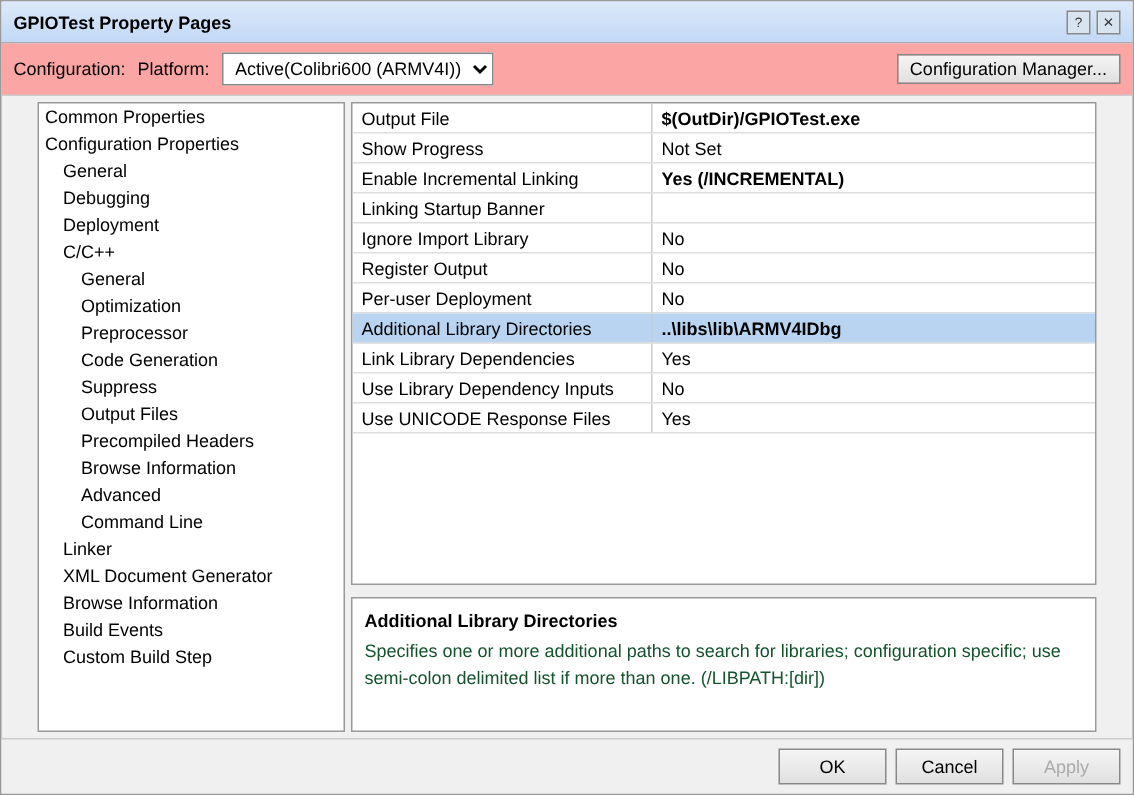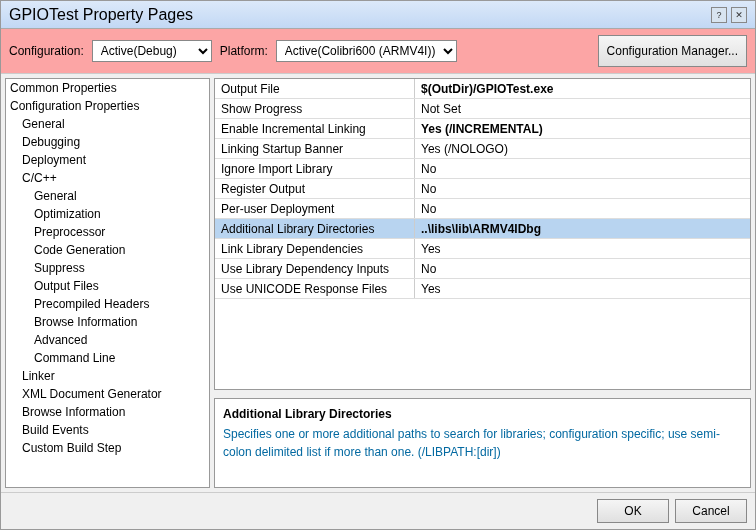--- a/index.html
+++ b/index.html
@@ -22,22 +22,22 @@
     .title-bar {
       background: linear-gradient(to bottom, #dce9f9, #c2d8f5);
       padding: 5px 8px;
       display: flex;
       align-items: center;
       justify-content: space-between;
       border-bottom: 1px solid #aaa;
       height: 28px;
     }
     .title-bar-title {
-      font-size: 16px;
-      font-weight: normal;
+      font-size: 12px;
+      font-weight: bold;
       color: #000;
     }
     .title-bar-buttons {
       display: flex;
       gap: 4px;
     }
     .title-btn {
       width: 16px;
       height: 16px;
       background: #d8e4f0;
@@ -63,33 +63,33 @@
     }
     .config-select {
       height: 22px;
       border: 1px solid #888;
       background: white;
       padding: 0 4px;
       font-size: 12px;
       min-width: 120px;
     }
     .config-btn {
-      height: 32px;
+      height: 20px;
       padding: 0 8px;
       border: 1px solid #888;
       background: linear-gradient(to bottom, #f5f5f5, #e0e0e0);
       font-size: 12px;
       cursor: pointer;
       margin-left: auto;
     }
     .main-content {
       display: flex;
       flex: 1;
       overflow: hidden;
-      padding: 4px 4px;
+      padding: 4px 24px;
       gap: 4px;
     }
     .left-panel {
       width: 205px;
       background: white;
       border: 1px solid #999;
       overflow-y: auto;
       overflow-x: hidden;
       flex-shrink: 0;
       position: relative;
@@ -148,21 +148,21 @@
       padding: 8px;
       min-height: 90px;
     }
     .info-title {
       font-weight: bold;
       font-size: 12px;
       margin-bottom: 4px;
     }
     .info-text {
       font-size: 12px;
-      color: #0369a1;
+      color: #14532d;
       line-height: 1.5;
     }
     .bottom-bar {
       display: flex;
       align-items: center;
       justify-content: flex-end;
       padding: 6px 8px;
       gap: 6px;
       background: #f0f0f0;
       border-top: 1px solid #ccc;
@@ -188,23 +188,20 @@
   <div class="title-bar">
     <span class="title-bar-title">GPIOTest Property Pages</span>
     <div class="title-bar-buttons">
       <div class="title-btn">?</div>
       <div class="title-btn">✕</div>
     </div>
   </div>
 
   <div class="config-bar">
     <label class="config-label">Configuration:</label>
-    <select class="config-select">
-      <option>Active(Debug)</option>
-    </select>
     <label class="config-label">Platform:</label>
     <select class="config-select" style="min-width:180px;">
       <option>Active(Colibri600 (ARMV4I))</option>
     </select>
     <button class="config-btn">Configuration Manager...</button>
   </div>
 
   <div class="main-content">
 
     <div class="left-panel">
@@ -241,21 +238,20 @@
         <div class="props-row">
           <div class="props-cell key">Show Progress</div>
           <div class="props-cell value">Not Set</div>
         </div>
         <div class="props-row">
           <div class="props-cell key">Enable Incremental Linking</div>
           <div class="props-cell value bold">Yes (/INCREMENTAL)</div>
         </div>
         <div class="props-row">
           <div class="props-cell key">Linking Startup Banner</div>
-          <div class="props-cell value">Yes (/NOLOGO)</div>
         </div>
         <div class="props-row">
           <div class="props-cell key">Ignore Import Library</div>
           <div class="props-cell value">No</div>
         </div>
         <div class="props-row">
           <div class="props-cell key">Register Output</div>
           <div class="props-cell value">No</div>
         </div>
         <div class="props-row">
@@ -283,14 +279,15 @@
       <div class="info-box">
         <div class="info-title">Additional Library Directories</div>
         <div class="info-text">Specifies one or more additional paths to search for libraries; configuration specific; use semi-colon delimited list if more than one.   (/LIBPATH:[dir])</div>
       </div>
     </div>
   </div>
 
   <div class="bottom-bar">
     <button class="action-btn">OK</button>
     <button class="action-btn">Cancel</button>
+    <button class="action-btn" disabled="">Apply</button>
   </div>
 </div>
 
 </body></html>

